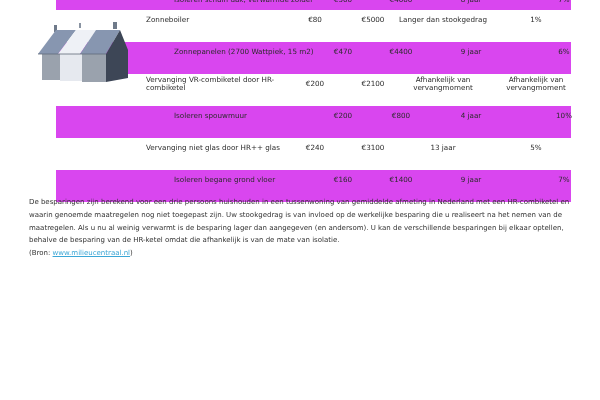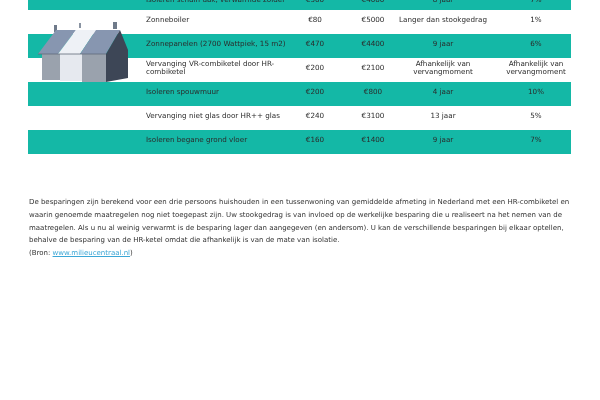--- a/index.html
+++ b/index.html
@@ -4,24 +4,24 @@
   <style>
     html, body { margin: 0; padding: 0; }
     body {
       width: 600px; height: 400px; background: #ffffff; position: relative; overflow: hidden;
       font-family: "DejaVu Sans", sans-serif; color: #2b2b2b;
     }
     .table {
       position: absolute; left: 28px; top: -10px; width: 543px;
     }
     .row {
-      position: relative; height: 24px; display: flex; align-items: center;
+      position: relative; height: 32px; display: flex; align-items: center;
       font-size: 7.2px; line-height: 8px;
     }
-    .row.blue { background: #14b8a6; }
+    .row.blue { background: #d946ef; margin-left: 28px; }
     .cell { position: absolute; top: 0; height: 20px; display: flex; align-items: center; }
     .c-name { left: 118px; width: 150px; }
     .c-cost { left: 262px; width: 50px; justify-content: center; text-align: center; }
     .c-inv  { left: 320px; width: 50px; justify-content: center; text-align: center; }
     .c-pay  { left: 365px; width: 100px; justify-content: center; text-align: center; }
     .c-pct  { left: 459px; width: 98px; justify-content: center; text-align: center; }
     .house {
       position: absolute; left: 34px; top: 22px; width: 100px; height: 62px;
     }
     .note {

